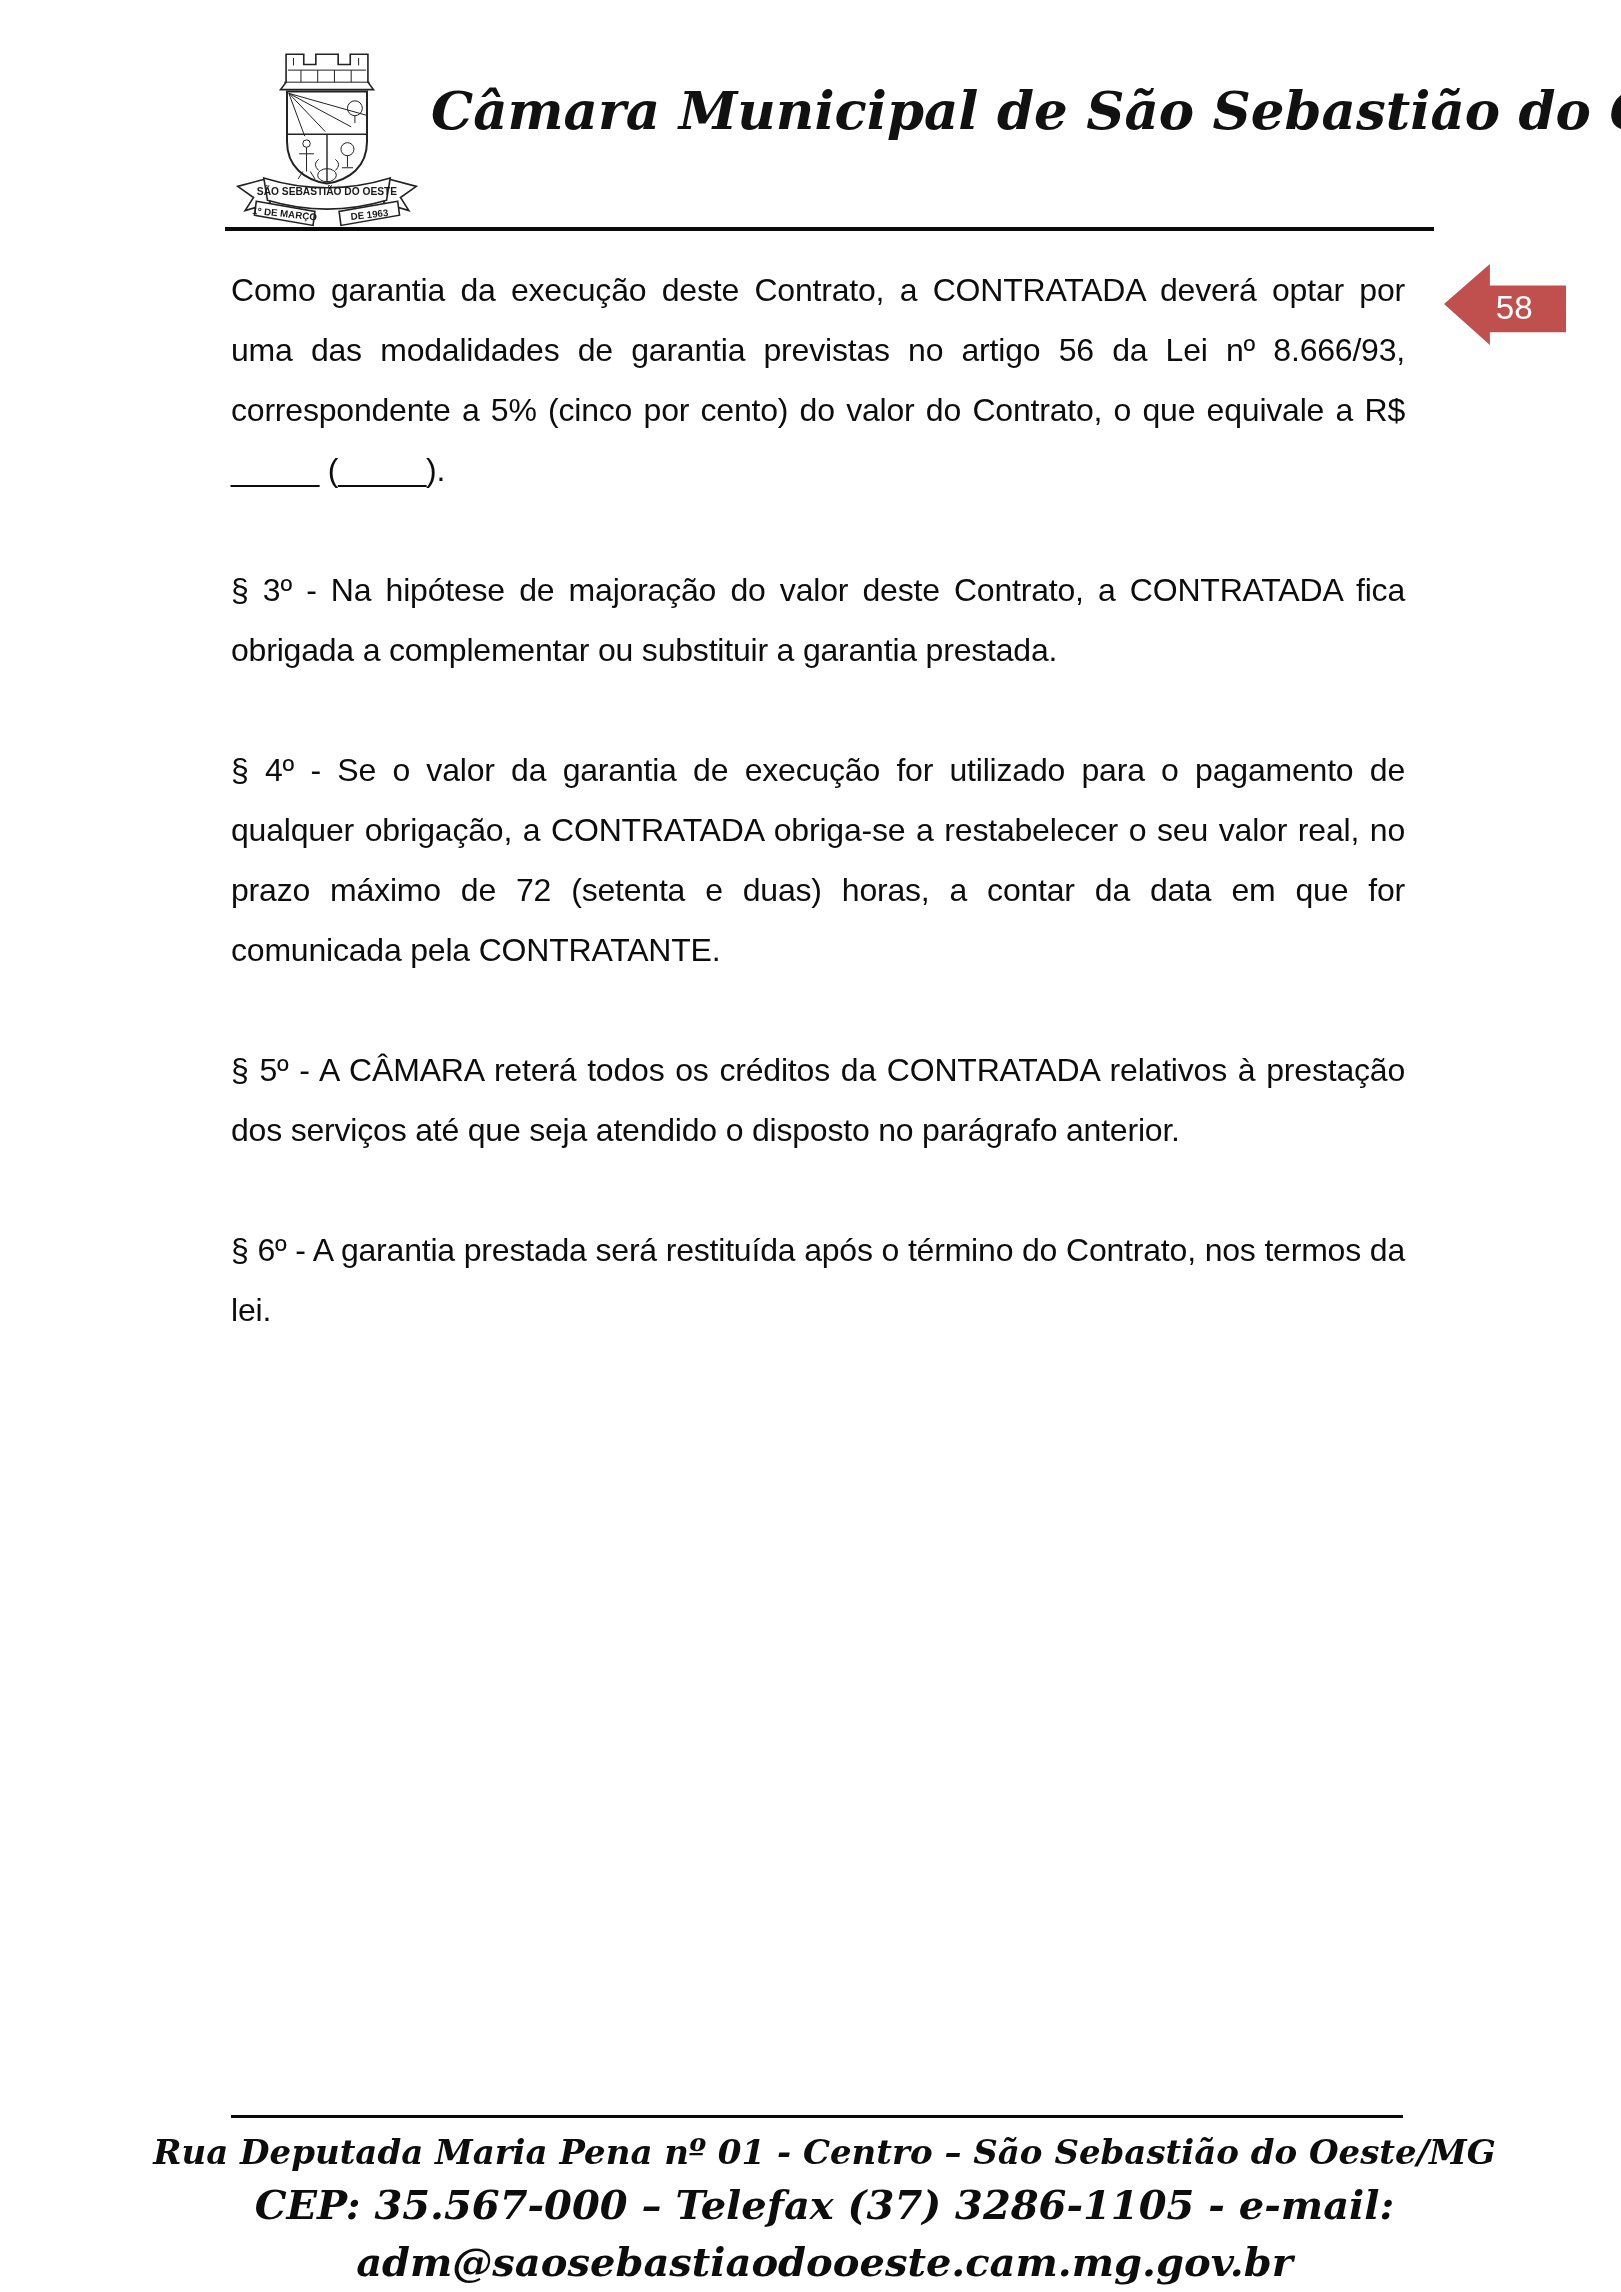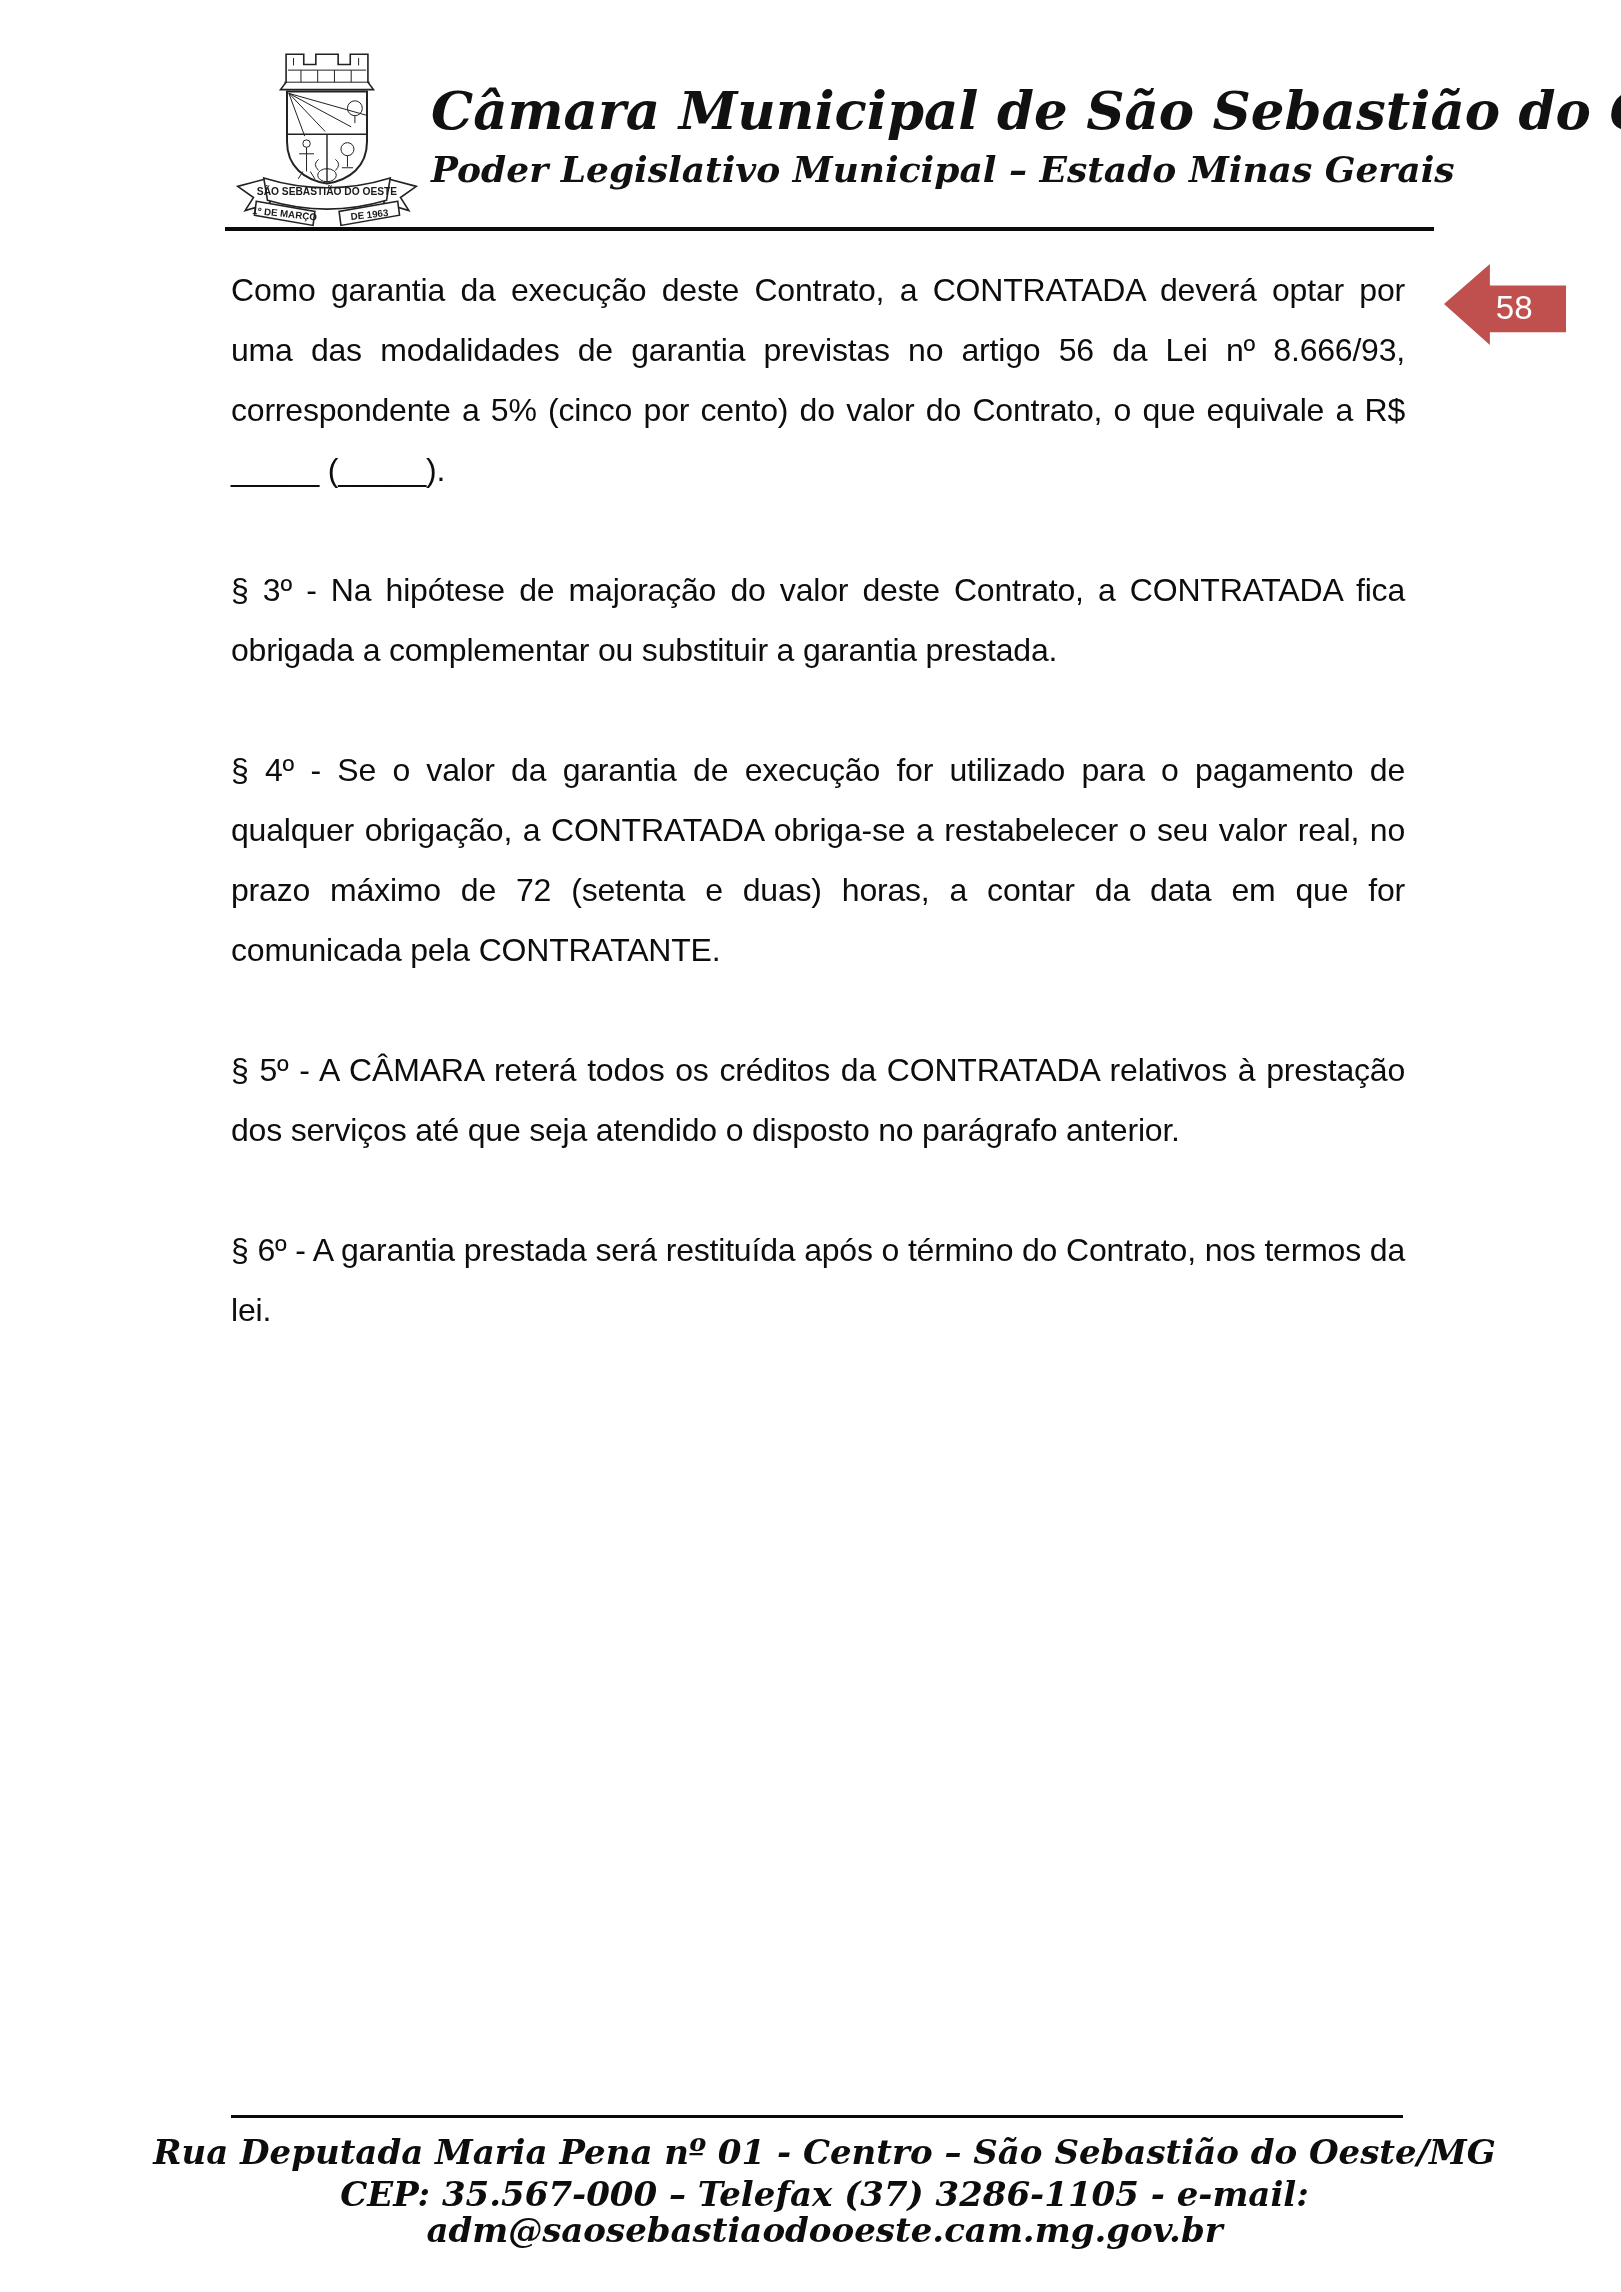--- a/index.html
+++ b/index.html
@@ -96,21 +96,21 @@
     top: 2129px;
     width: 100%;
     text-align: center;
     font-family: "DejaVu Serif", "Liberation Serif", serif;
     font-style: italic;
     font-weight: 600;
     color: #0d0d0d;
     padding-left: 28px;
   }
   .footer-line1 { font-size: 34px; line-height: 47px; }
-  .footer-line2 { font-size: 34px; line-height: 36px; }
+  .footer-line2 { font-size: 40px; line-height: 57px; }
   
   .logo path, .logo line, .logo circle, .logo ellipse, .logo polyline {
     vector-effect: non-scaling-stroke;
   }
   .logo text {
     font-family: "Liberation Sans", sans-serif;
     font-weight: 700;
     fill: #1a1a1a;
   }
 </style>
@@ -144,21 +144,20 @@
     <path d="M38,143 Q106,164 174,143 L170,167 Q106,186 42,167 Z" fill="#fff"></path>
     <path d="M30,168 L93,179 L91,194 L28,183 Z" fill="#fff"></path>
     <path d="M182,168 L119,179 L121,194 L184,183 Z" fill="#fff"></path>
     <text x="106" y="161" text-anchor="middle" font-size="11" stroke="none">SÃO SEBASTIÃO DO OESTE</text>
     <text x="60" y="185" text-anchor="middle" font-size="10.5" stroke="none" transform="rotate(6 60 185)">1º DE MARÇO</text>
     <text x="152" y="186" text-anchor="middle" font-size="10.5" stroke="none" transform="rotate(-6 152 186)">DE 1963</text>
   </svg>
 
   <div class="header-text">
     <div class="title">Câmara Municipal de São Sebastião do Oeste</div>
-    <div class="subtitle">Poder Legislativo Municipal – Estado Minas Gerais</div>
   </div>
 
   <div class="header-rule"></div>
 
   <svg class="page-badge" viewBox="0 0 126 88">
     <polygon points="0,44 47,3 47,25 125,25 125,73 47,73 47,86" fill="#c0504d"></polygon>
     <text x="72" y="59" text-anchor="middle">58</text>
   </svg>
 
   <div class="body-text">

